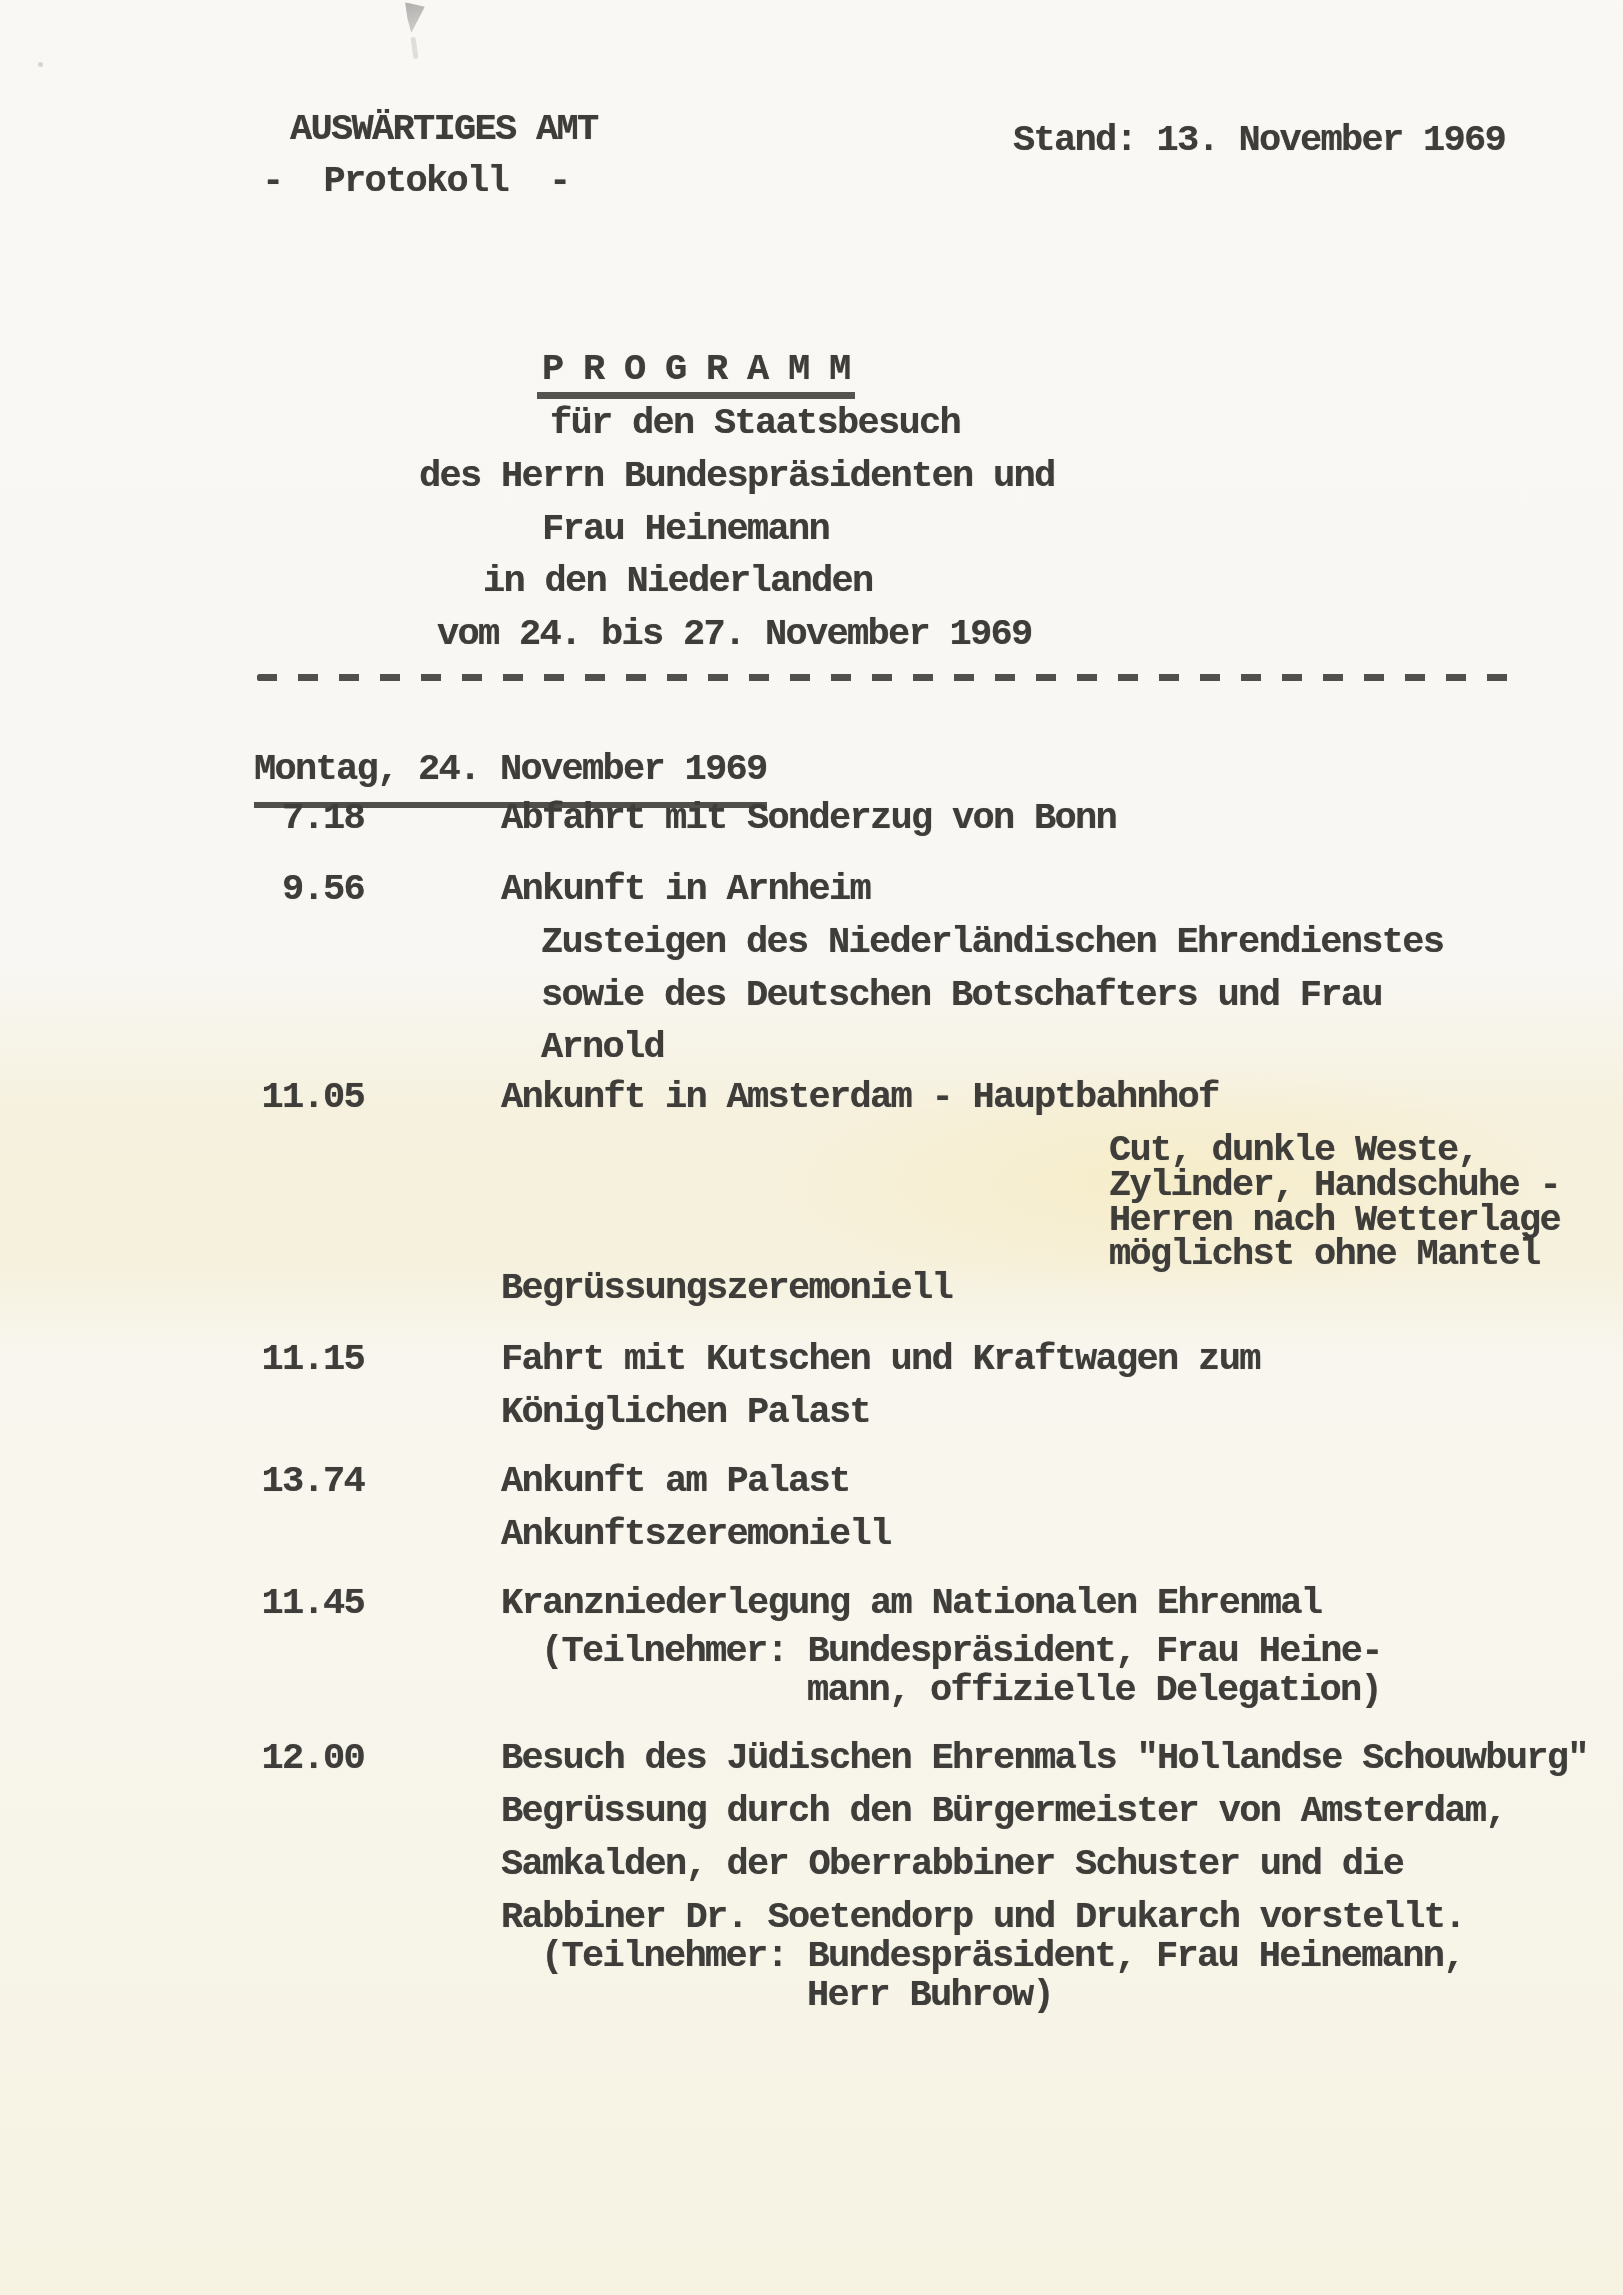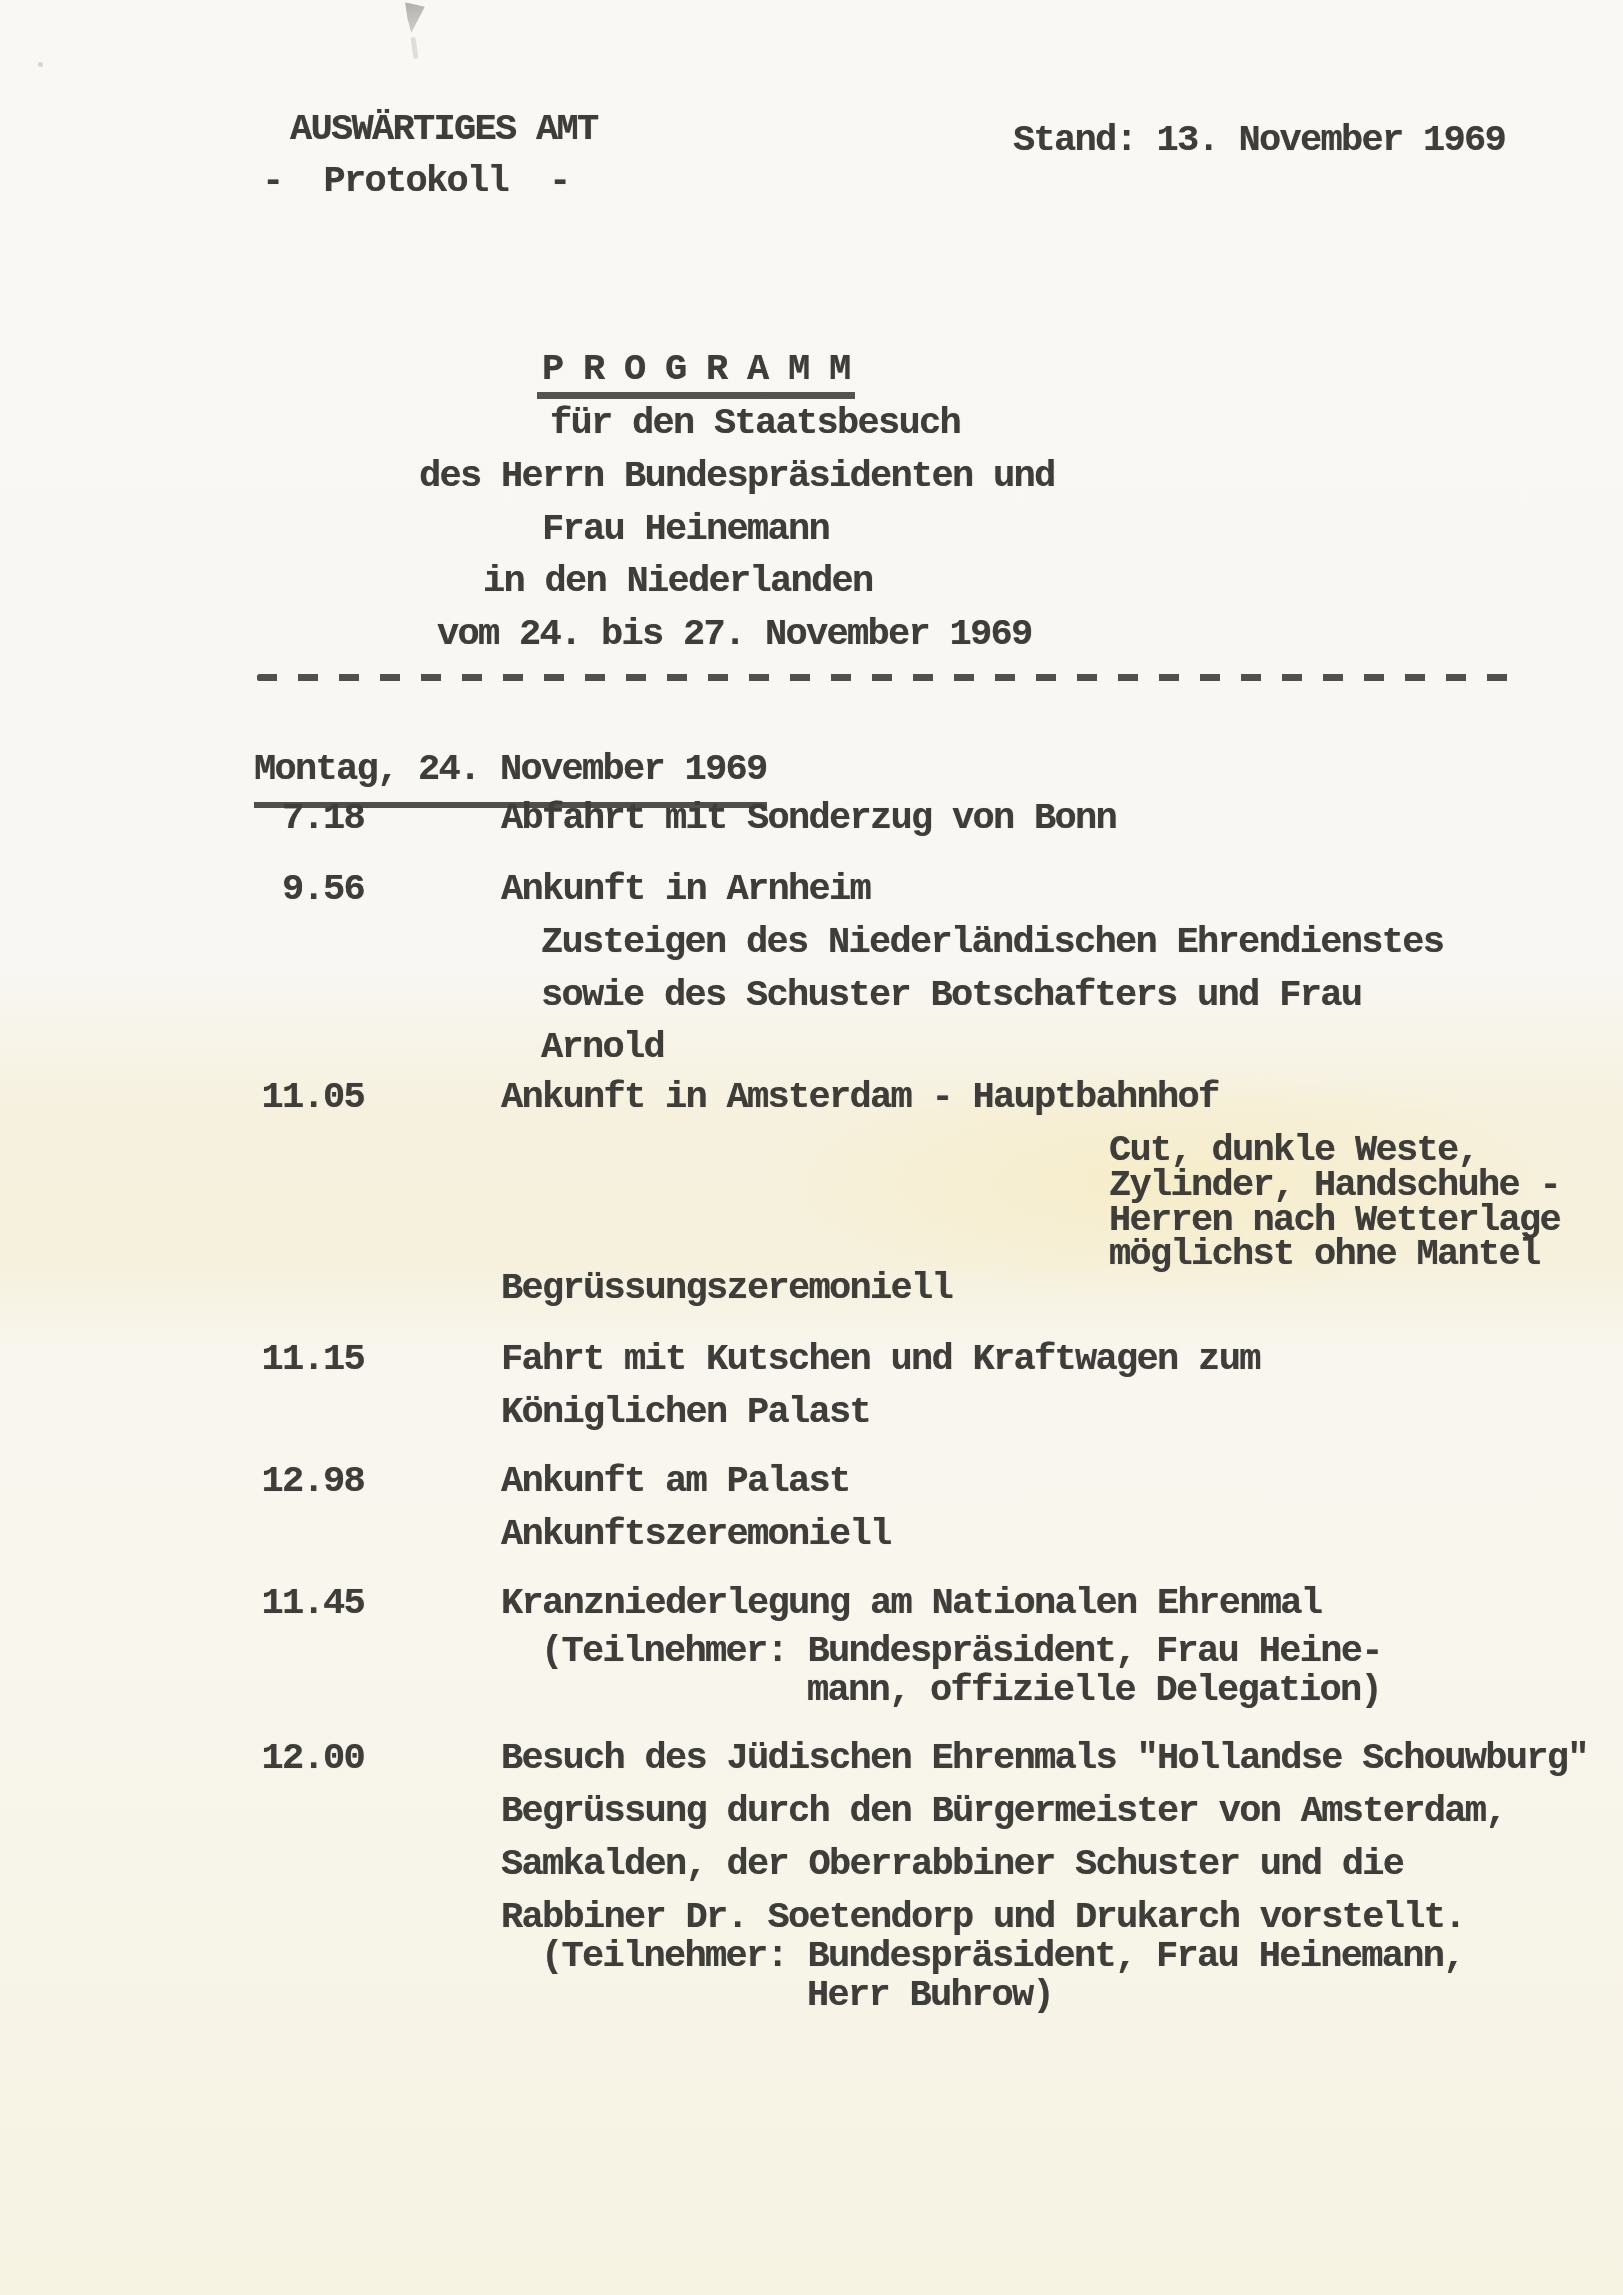--- a/index.html
+++ b/index.html
@@ -72,36 +72,36 @@
 <div class="divider"></div>
 
 <div class="ln" style="left:254px;top:751px;"><span class="u-day">Montag, 24. November 1969</span></div>
 
 <div class="ln time" style="left:259px;top:800px;">7.18</div>
 <div class="ln" style="left:501px;top:800px;">Abfahrt mit Sonderzug von Bonn</div>
 
 <div class="ln time" style="left:259px;top:871px;">9.56</div>
 <div class="ln" style="left:501px;top:871px;">Ankunft in Arnheim</div>
 <div class="ln" style="left:541px;top:924px;">Zusteigen des Niederländischen Ehrendienstes</div>
-<div class="ln" style="left:541px;top:977px;">sowie des Schuster Botschafters und Frau</div>
+<div class="ln" style="left:541px;top:977px;">sowie des Deutschen Botschafters und Frau</div>
 <div class="ln" style="left:541px;top:1029px;">Arnold</div>
 
 <div class="ln time" style="left:259px;top:1079px;">11.05</div>
 <div class="ln" style="left:501px;top:1079px;">Ankunft in Amsterdam - Hauptbahnhof</div>
 <div class="ln" style="left:1109px;top:1132px;">Cut, dunkle Weste,</div>
 <div class="ln" style="left:1109px;top:1167px;">Zylinder, Handschuhe -</div>
 <div class="ln" style="left:1109px;top:1202px;">Herren nach Wetterlage</div>
 <div class="ln" style="left:1109px;top:1236px;">möglichst ohne Mantel</div>
 <div class="ln" style="left:501px;top:1270px;">Begrüssungszeremoniell</div>
 
 <div class="ln time" style="left:259px;top:1341px;">11.15</div>
 <div class="ln" style="left:501px;top:1341px;">Fahrt mit Kutschen und Kraftwagen zum</div>
 <div class="ln" style="left:501px;top:1394px;">Königlichen Palast</div>
 
-<div class="ln time" style="left:259px;top:1463px;">12.98</div>
+<div class="ln time" style="left:259px;top:1463px;">13.74</div>
 <div class="ln" style="left:501px;top:1463px;">Ankunft am Palast</div>
 <div class="ln" style="left:501px;top:1516px;">Ankunftszeremoniell</div>
 
 <div class="ln time" style="left:259px;top:1585px;">11.45</div>
 <div class="ln" style="left:501px;top:1585px;">Kranzniederlegung am Nationalen Ehrenmal</div>
 <div class="ln" style="left:541px;top:1633px;">(Teilnehmer: Bundespräsident, Frau Heine-</div>
 <div class="ln" style="left:807px;top:1672px;">mann, offizielle Delegation)</div>
 
 <div class="ln time" style="left:259px;top:1740px;">12.00</div>
 <div class="ln" style="left:501px;top:1740px;">Besuch des Jüdischen Ehrenmals "Hollandse Schouwburg"</div>

